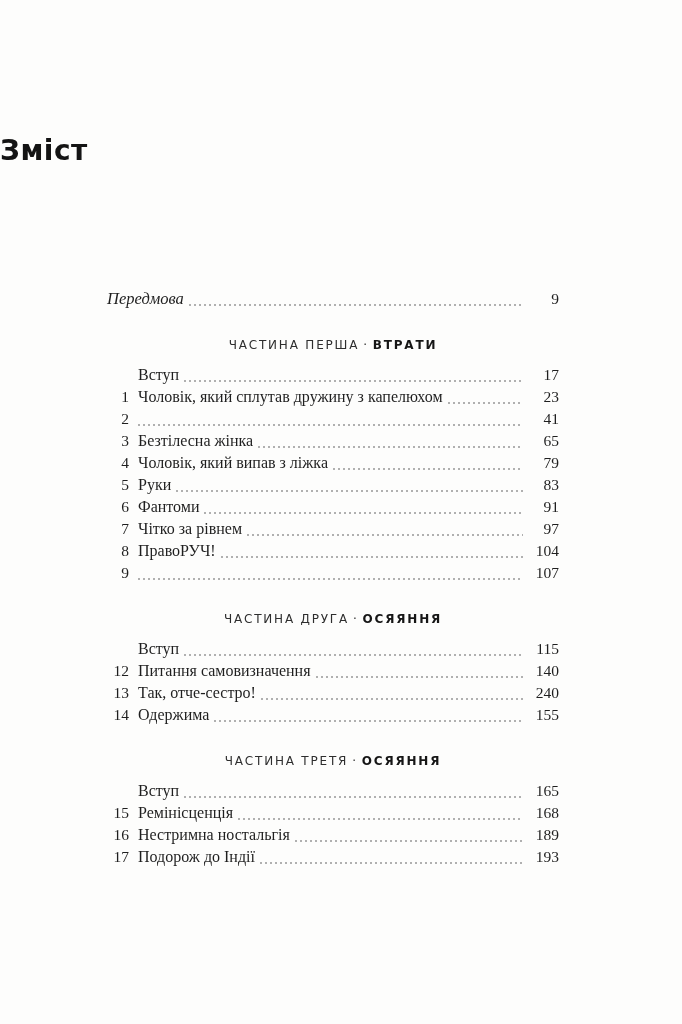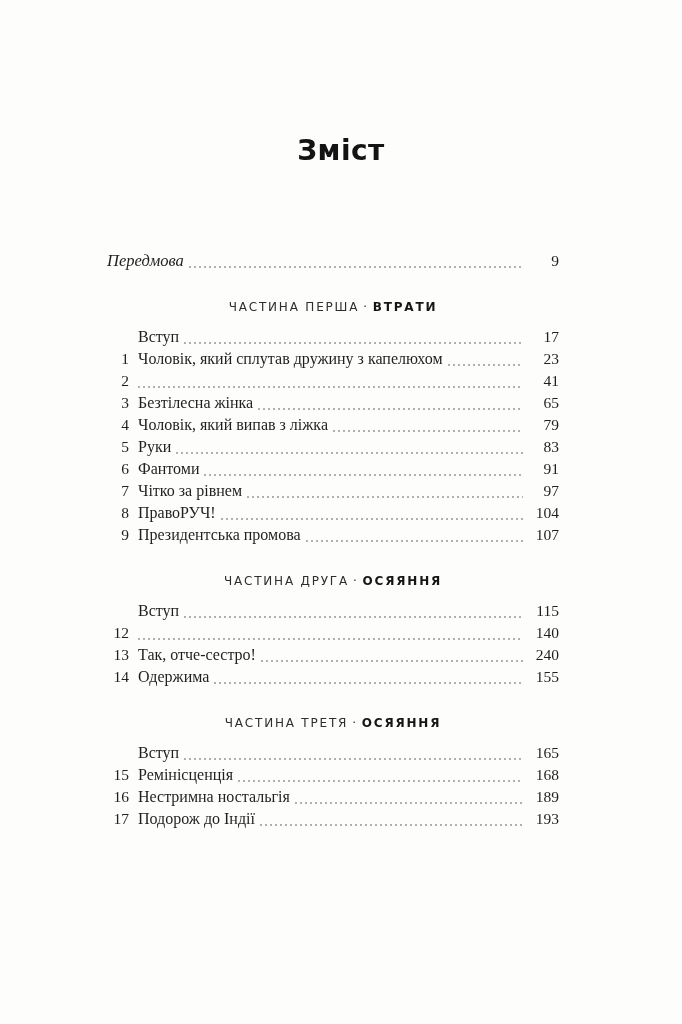--- a/index.html
+++ b/index.html
@@ -14,21 +14,21 @@
     width:682px;
     height:1024px;
     margin:0 auto;
     background:var(--bg);
     color:var(--ink);
     font-family:"Liberation Serif","DejaVu Serif",serif;
     overflow:hidden;
   }
   .book-title{
     padding-top:132px;
-    text-align:center;
+    text-align:left;
     font-family:"DejaVu Sans","Liberation Sans",sans-serif;
     font-weight:700;
     font-size:28px;
     line-height:38px;
     letter-spacing:.5px;
     color:#141414;
   }
   .toc{
     margin-left:107px;
     width:452px;
@@ -63,21 +63,21 @@
     background-repeat:repeat-x;
   }
   .toc-row .pg{
     flex:none;
     width:36px;
     padding-left:8px;
     text-align:right;
     font-size:15.5px;
   }
   .preface-row{
-    margin-top:80px;
+    margin-top:118px;
   }
   .preface-row .entry-title{
     font-style:italic;
     font-size:16.5px;
   }
   .section-heading{
     margin:26px 0 10px 0;
     text-align:center;
     font-family:"DejaVu Sans","Liberation Sans",sans-serif;
     font-size:12px;
@@ -167,21 +167,20 @@
 
   <div class="toc-row">
     <span class="num">8</span>
     <span class="entry-title">ПравоРУЧ!</span>
     <span class="leader"></span>
     <span class="pg">104</span>
   </div>
 
   <div class="toc-row">
     <span class="num">9</span>
-    <span class="entry-title">Президентська промова</span>
     <span class="leader"></span>
     <span class="pg">107</span>
   </div>
 </div>
   </section>
 
   <section>
     <h2 class="section-heading">
       <span class="part">ЧАСТИНА ДРУГА</span><span class="sep">·</span><span class="name">ОСЯЯННЯ</span>
     </h2>
@@ -190,20 +189,21 @@
     <span class="num"></span>
     <span class="entry-title">Вступ</span>
     <span class="leader"></span>
     <span class="pg">115</span>
   </div>
 
 
 
   <div class="toc-row">
     <span class="num">12</span>
+    <span class="entry-title">Питання самовизначення</span>
     <span class="leader"></span>
     <span class="pg">140</span>
   </div>
 
   <div class="toc-row">
     <span class="num">13</span>
     <span class="entry-title">Так, отче-сестро!</span>
     <span class="leader"></span>
     <span class="pg">240</span>
   </div>

